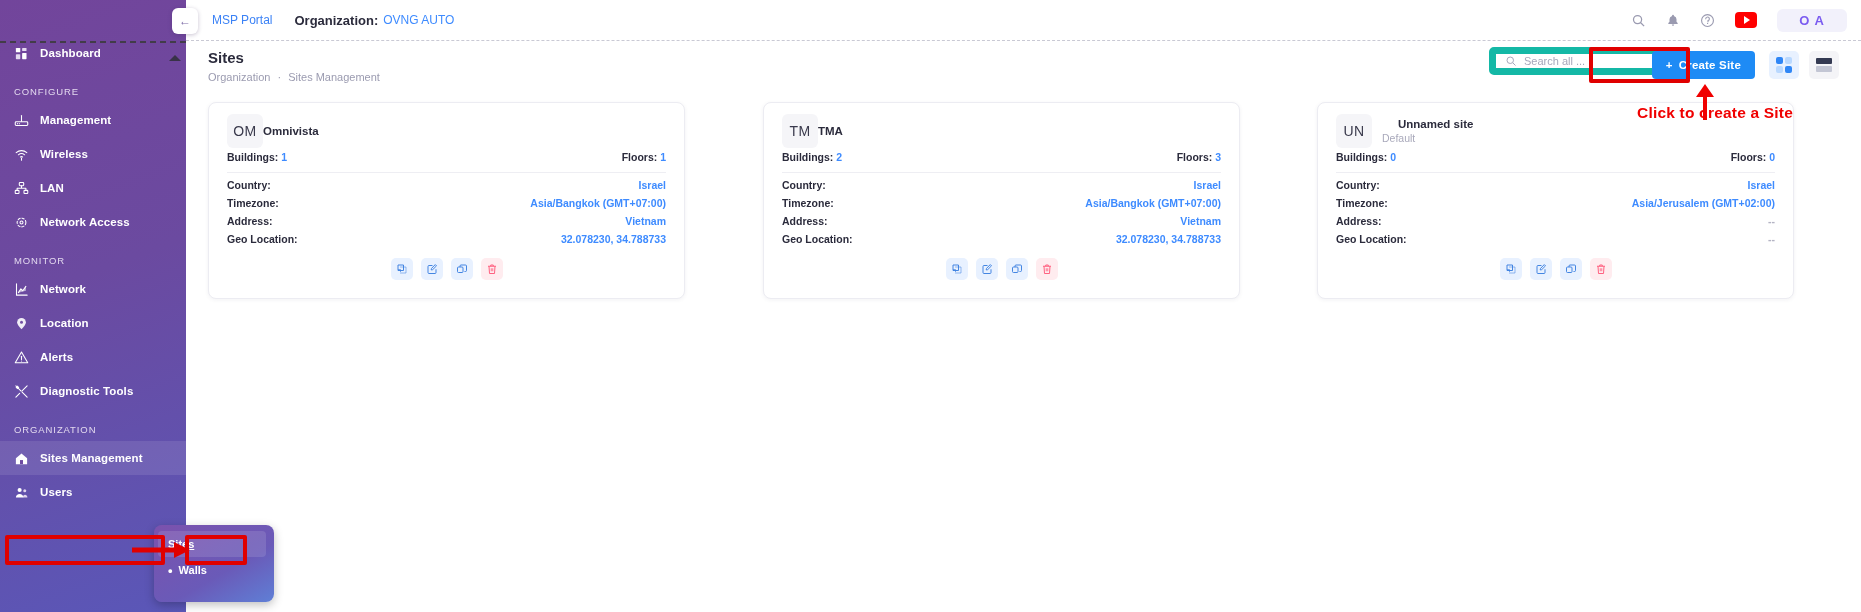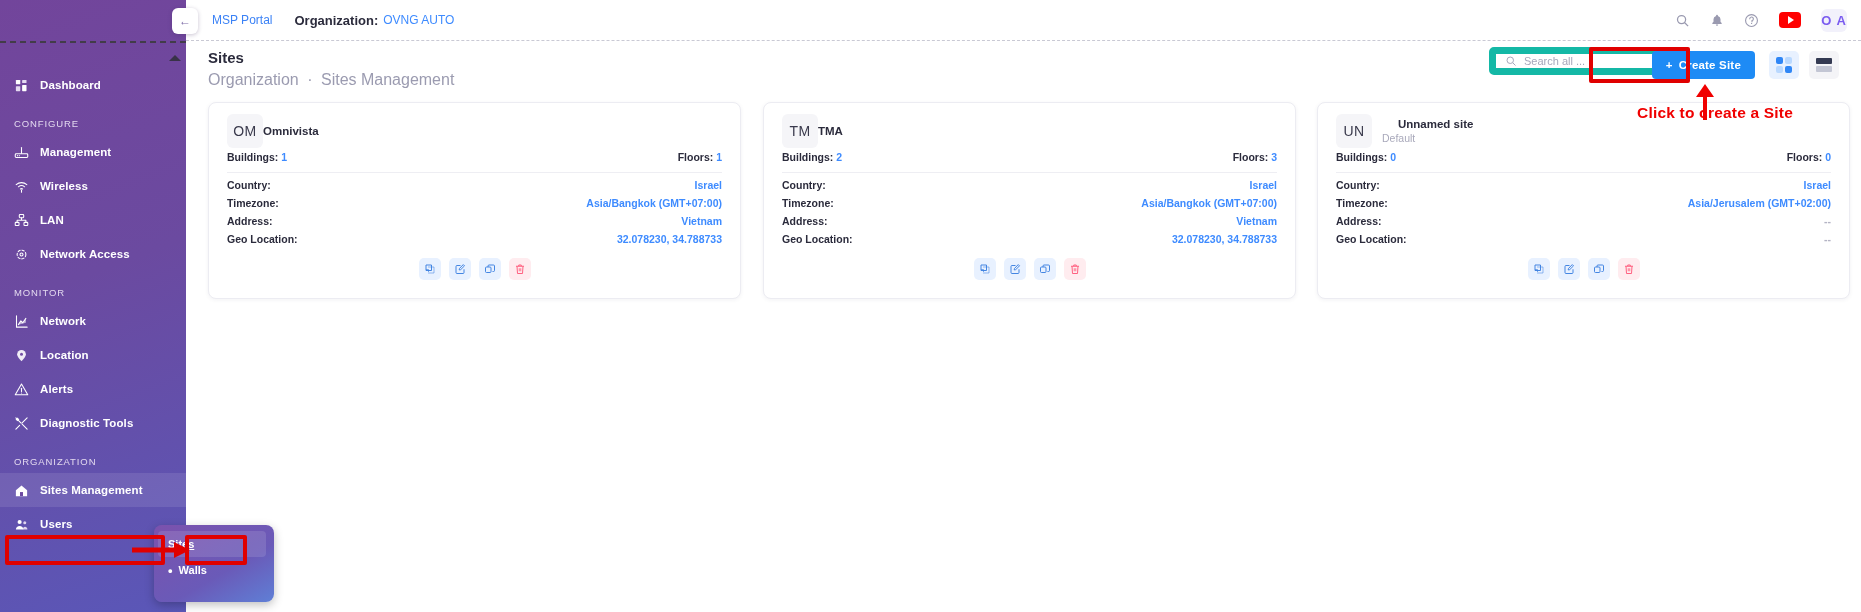--- a/index.html
+++ b/index.html
@@ -88,31 +88,31 @@
   .org-label { font-size: 13px; font-weight: 700; color:#2b2b3c; margin-left: 22px; }
   .org-value { font-size: 12px; font-weight: 400; color:#3e8bff; margin-left: 5px; }
   .top-right { position:absolute; right: 14px; top:0; height:40px; display:flex; align-items:center; gap: 20px; }
   .top-ico { color:#9a9ab0; cursor:pointer; display:flex; align-items:center; }
   .yt-btn {
     width: 22px; height: 16px; background:#ff0000; border-radius: 4px;
     display:flex; align-items:center; justify-content:center; cursor:pointer;
   }
   .yt-tri { width:0;height:0;border-top:4px solid transparent;border-bottom:4px solid transparent;border-left:6px solid #fff; margin-left:1px;}
   .avatar {
-    background:#f2f1fb; border-radius:6px; padding: 4px 0;
+    background:#f2f1fb; border-radius:6px; padding: 4px 22px;
     color:#7b5cf0; font-size: 13px; font-weight:600; letter-spacing:1px; cursor:pointer;
   }
 
   
   #page-head {
     position:absolute; left:186px; top:40px; width:1675px; height: 52px;
     background:#fff; border-top: 1px dashed #c9c9d4;
   }
   .page-title { position:absolute; left: 22px; top: 8px; font-size: 15px; font-weight: 700; color:#2b2b3c; }
-  .breadcrumb { position:absolute; left: 22px; top: 30px; font-size: 16px; color:#9b9bb0; }
+  .breadcrumb { position:absolute; left: 22px; top: 30px; font-size: 11px; color:#9b9bb0; }
   .breadcrumb .sep { margin: 0 4px; }
 
   .search-box {
     position:absolute; right: 200px; top: 6px; width: 172px; height: 28px;
     border:7px solid #14b8a6; border-radius: 5px; background:#fff;
     display:flex; align-items:center; padding-left: 9px; gap:7px;
   }
   .search-box input {
     border:none; outline:none; font-size: 11px; color:#3b3b4f;
     font-family:"Liberation Sans", sans-serif; width: 130px; background:transparent;
@@ -133,21 +133,21 @@
     position:absolute; top: 10px; width: 30px; height: 28px; border-radius: 5px;
     display:flex; align-items:center; justify-content:center; cursor:pointer;
   }
   .vt-grid { right: 62px; background:#e8f1ff; }
   .vt-list { right: 22px; background:#f4f4f7; }
   .grid-dot { width:7px;height:7px;border-radius:2px;display:block;}
 
   
   #cards { position:absolute; left:186px; top: 92px; width:1675px; height: 520px; }
   .card {
-    position:absolute; top: 10px; width: 533px; height: 197px;
+    position:absolute; top: 10px; width: 477px; height: 197px;
     background:#fff; border:1px solid #ececf2; border-radius: 8px;
     box-shadow: 0 1px 4px rgba(30,30,60,.06);
   }
   #card0 { left: 22px; }
   #card1 { left: 577px; }
   #card2 { left: 1131px; }
 
   .card-head { display:flex; align-items:center; padding: 14px 18px 0 18px; height: 42px; }
   .site-avatar {
     width: 36px; height: 34px; border-radius: 6px; background:#f5f5f8;
@@ -190,21 +190,21 @@
 </style>
 </head>
 <body>
 
 <div id="app">
 
   <aside id="sidebar">
     <div class="side-divider"></div>
     <div class="scroll-up-tri"></div>
 
-    <div id="nav-host" style="position:absolute;left:0;top:68px;width:208px;">
+    <div id="nav-host" style="position:absolute;left:0;top:36px;width:208px;">
         <div class="nav-item">
           <span class="ico">
             <svg width="15" height="15" viewBox="0 0 24 24">
               <rect x="3" y="3" width="7" height="7" rx="1" fill="#fff"></rect>
               <rect x="13" y="3" width="7" height="5" rx="1" fill="#e4d9f0"></rect>
               <rect x="3" y="13" width="7" height="8" rx="1" fill="#e4d9f0"></rect>
               <rect x="13" y="11" width="7" height="10" rx="1" fill="#fff"></rect>
             </svg>
           </span>
           <span class="lbl">Dashboard</span>

